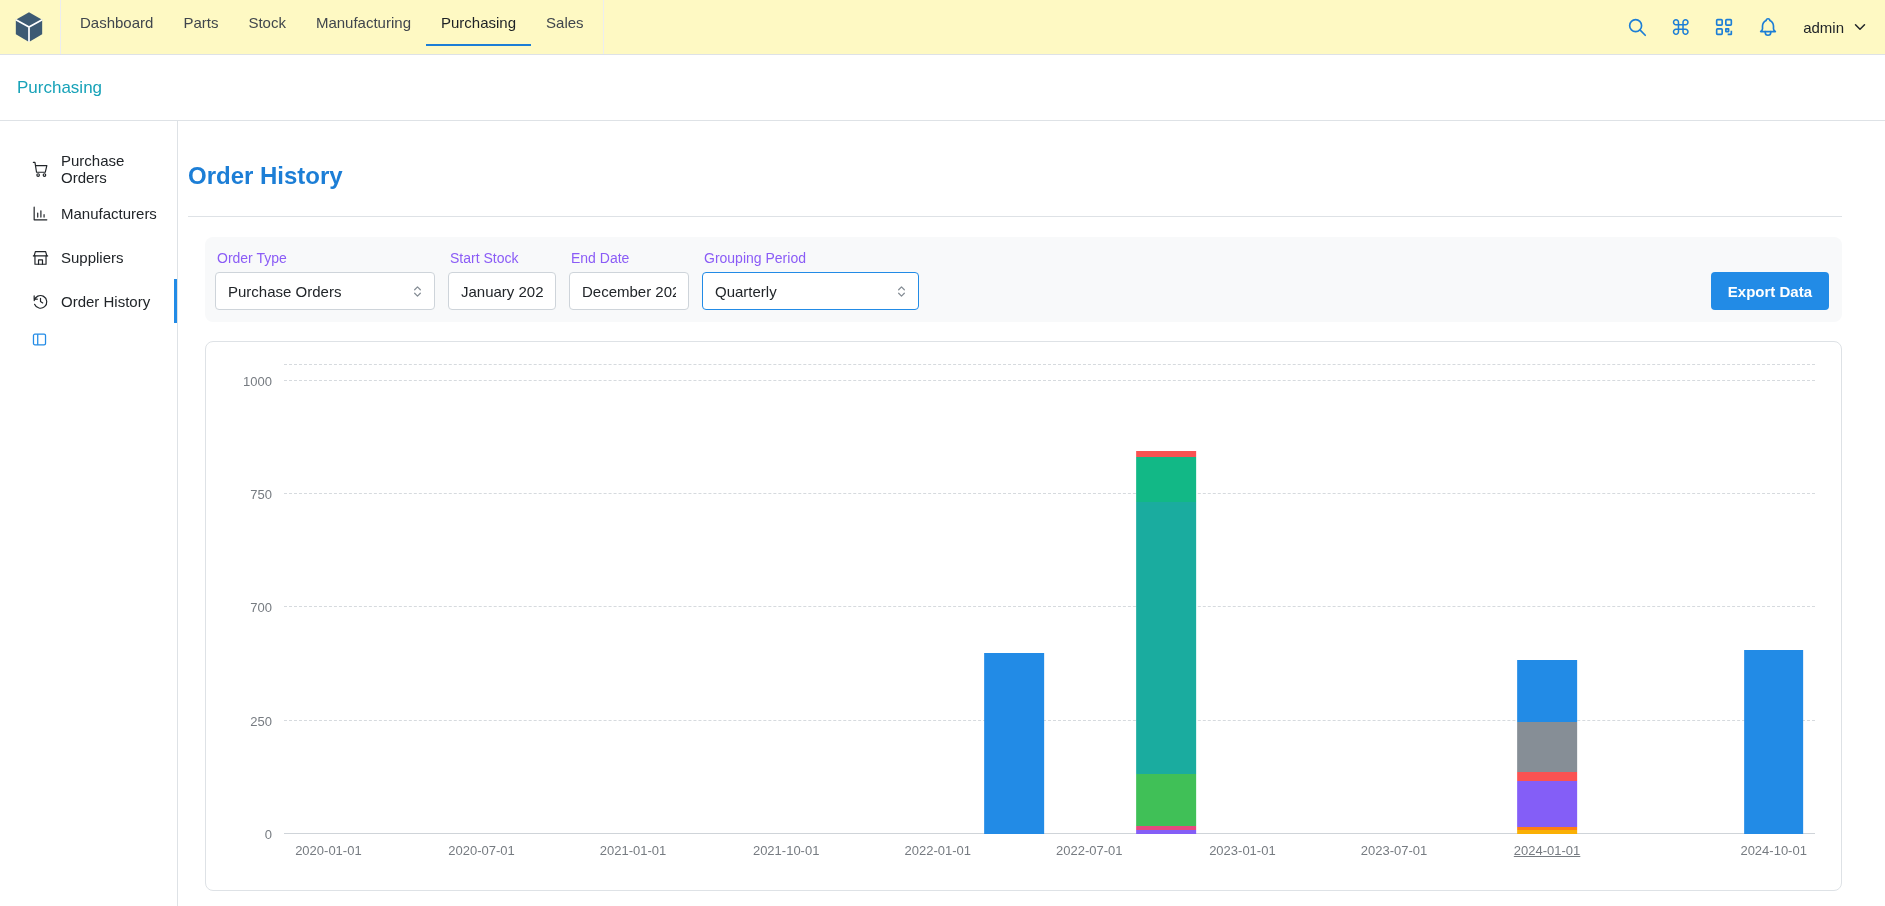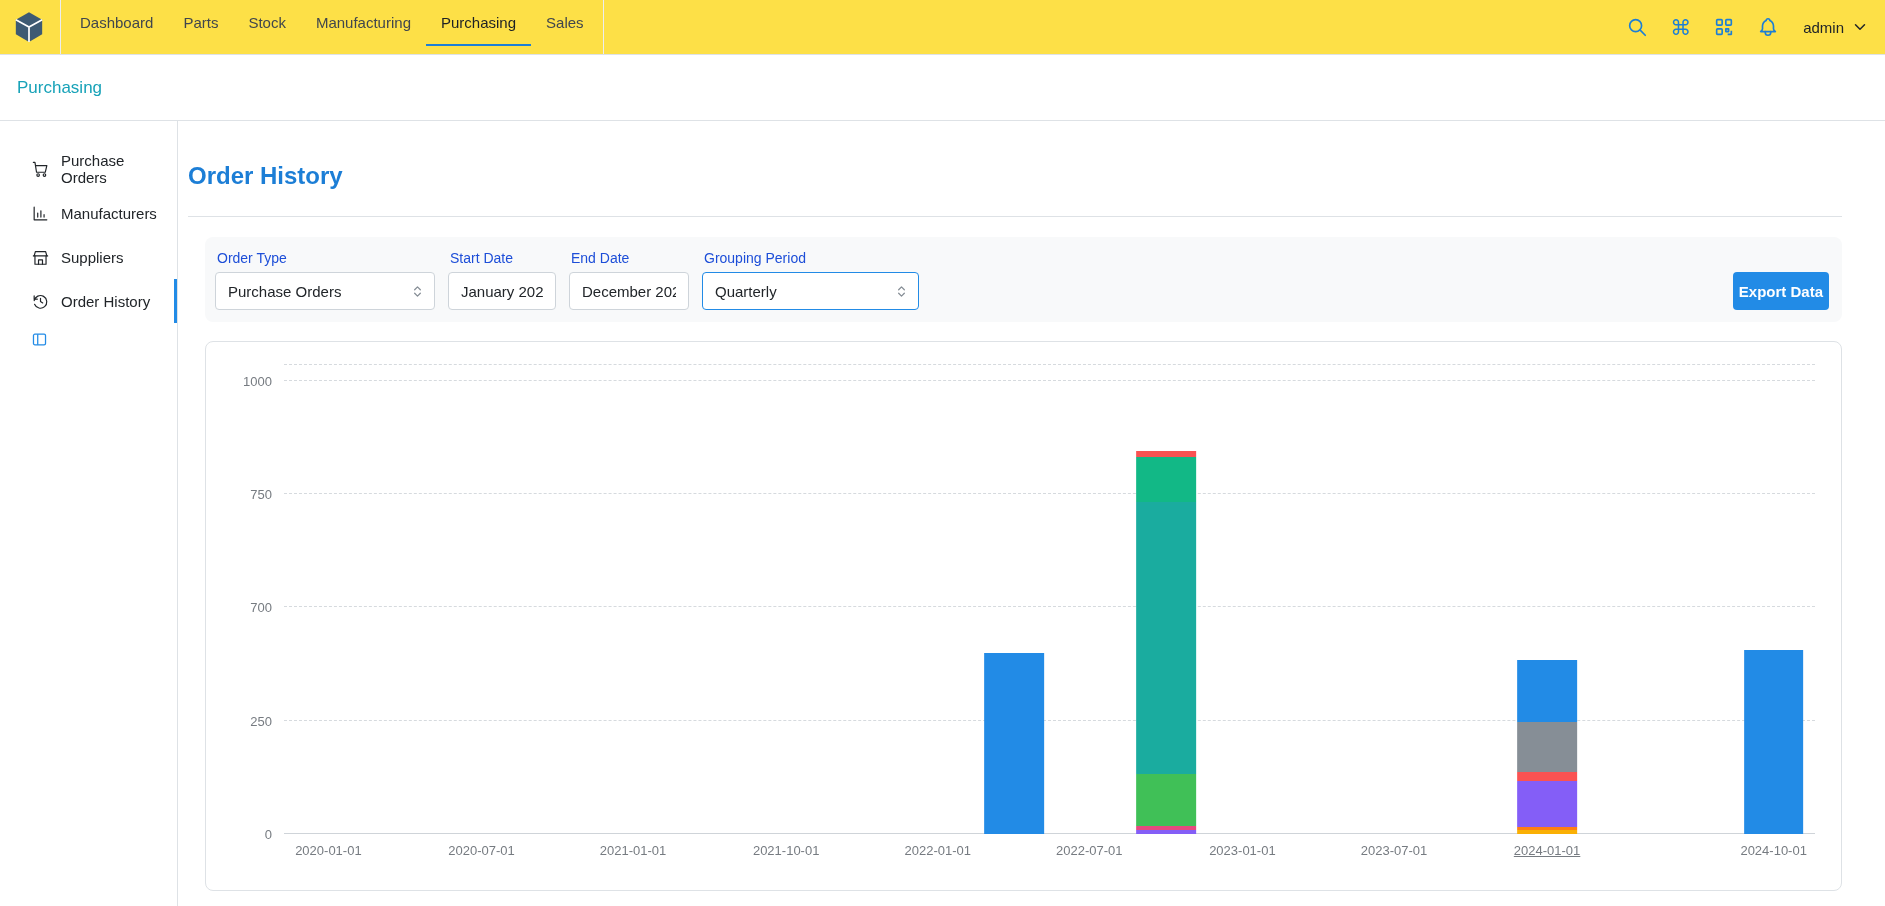--- a/index.html
+++ b/index.html
@@ -1,20 +1,20 @@
 <!DOCTYPE html>
 <html><head>
 <meta charset="utf-8">
 <style>
   * { margin:0; padding:0; box-sizing:border-box; }
   body { font-family:"Liberation Sans", sans-serif; background:#fff; color:#212529; }
   .app { position:relative; width:1885px; height:906px; background:#fff; overflow:hidden; }
 
   
-  .navbar { display:flex; align-items:stretch; height:55px; border-bottom:1px solid #dee2e6; padding:0 16px 0 12px; background:#fde047; }
+  .navbar { display:flex; align-items:stretch; height:55px; border-bottom:1px solid #dee2e6; padding:0 16px 0 12px; background:#fef9c3; }
   .logo { align-self:center; width:34px; height:34px; cursor:pointer; }
   .tabs { display:flex; align-self:stretch; margin-left:14px; border-left:1px solid #ecedef; border-right:1px solid #ecedef; padding:0 4px; }
   .tab { display:flex; align-items:center; padding:0 15px; margin-bottom:8px; font-size:15px; color:#40464d; cursor:pointer; border-bottom:2px solid transparent; white-space:nowrap; }
   .tab.active { color:#1d2125; border-bottom-color:#1c7ed6; }
   .nav-actions { margin-left:auto; display:flex; align-items:center; gap:22px; }
   .icon-btn { width:22px; height:22px; cursor:pointer; display:flex; align-items:center; justify-content:center; }
   .cmd-glyph { font-size:21px; color:#1c7ed6; line-height:1; cursor:pointer; }
   .user-menu { display:flex; align-items:center; gap:7px; cursor:pointer; margin-left:2px; }
   .user-name { font-size:15px; color:#212529; }
 
@@ -29,31 +29,31 @@
   .side-item.active { border-right-color:#228be6; }
   .side-item svg { width:19px; height:19px; flex:none; }
   .collapse-btn { margin:8px 0 0 31px; width:17px; height:17px; cursor:pointer; }
 
   .main { flex:1; padding:0 43px 0 10px; }
   .page-title { font-size:24px; font-weight:600; color:#1c7ed6; margin-top:41px; }
   .title-divider { border:none; border-top:1px solid #dee2e6; margin:26px 0 0 0; }
 
   
   .filter-panel { margin:20px 0 0 17px; height:85px; background:#f8f9fa; border-radius:8px; display:flex; align-items:flex-end; gap:13px; padding:12px 13px 12px 10px; }
-  .field label { display:block; font-size:14px; color:#1d4ed8; margin:0 0 6px 2px; }
+  .field label { display:block; font-size:14px; color:#8b5cf6; margin:0 0 6px 2px; }
   .control { height:38px; background:#fff; border:1px solid #ced4da; border-radius:4px; font-size:15px; color:#212529; font-family:inherit; }
   .select { display:flex; align-items:center; justify-content:space-between; padding:0 8px 0 12px; cursor:pointer; }
   .select.focused { border-color:#228be6; }
   .select .chev { width:17px; height:17px; flex:none; }
   input.control { padding:0 12px; }
   .w-ordertype { width:220px; }
   .w-start { width:108px; }
   .w-end { width:120px; }
   .w-grouping { width:217px; }
-  .export-btn { margin-left:auto; height:38px; padding:0 6px; background:#228be6; color:#fff; border:none; border-radius:4px; font-size:15px; font-weight:600; font-family:inherit; cursor:pointer; }
+  .export-btn { margin-left:auto; height:38px; padding:0 17px; background:#228be6; color:#fff; border:none; border-radius:4px; font-size:15px; font-weight:600; font-family:inherit; cursor:pointer; }
 
   
   .chart-panel { position:relative; margin:19px 0 0 17px; height:550px; border:1px solid #dee2e6; border-radius:8px; background:#fff; }
   .plot { position:absolute; left:78px; right:26px; top:22px; bottom:56px; border-top:1px dashed #d6dade; }
   .gridline { position:absolute; left:0; right:0; border-top:1px dashed #d6dade; }
   .gridline.zero { border-top:1px solid #cfd4d9; }
   .ytick { position:absolute; right:calc(100% + 12px); transform:translateY(50%); font-size:13px; color:#767b81; }
   .xtick { position:absolute; top:calc(100% + 9px); transform:translateX(-50%); font-size:13px; color:#767b81; white-space:nowrap; }
   .bar { position:absolute; bottom:0; height:100%; transform:translateX(-50%); display:flex; flex-direction:column-reverse; }
   .seg { width:100%; flex:none; }
@@ -164,21 +164,21 @@
         <div class="field">
           <label>Order Type</label>
           <div class="control select w-ordertype">
             <span>Purchase Orders</span>
             <svg class="chev" viewBox="0 0 24 24" fill="none" stroke="#868e96" stroke-width="1.8" stroke-linecap="round" stroke-linejoin="round">
               <path d="M8 9.5l4-4 4 4M8 14.5l4 4 4-4"></path>
             </svg>
           </div>
         </div>
         <div class="field">
-          <label>Start Date</label>
+          <label>Start Stock</label>
           <input class="control w-start" value="January 2020" style="">
         </div>
         <div class="field">
           <label>End Date</label>
           <input class="control w-end" value="December 2024" style="">
         </div>
         <div class="field">
           <label>Grouping Period</label>
           <div class="control select focused w-grouping">
             <span>Quarterly</span>

